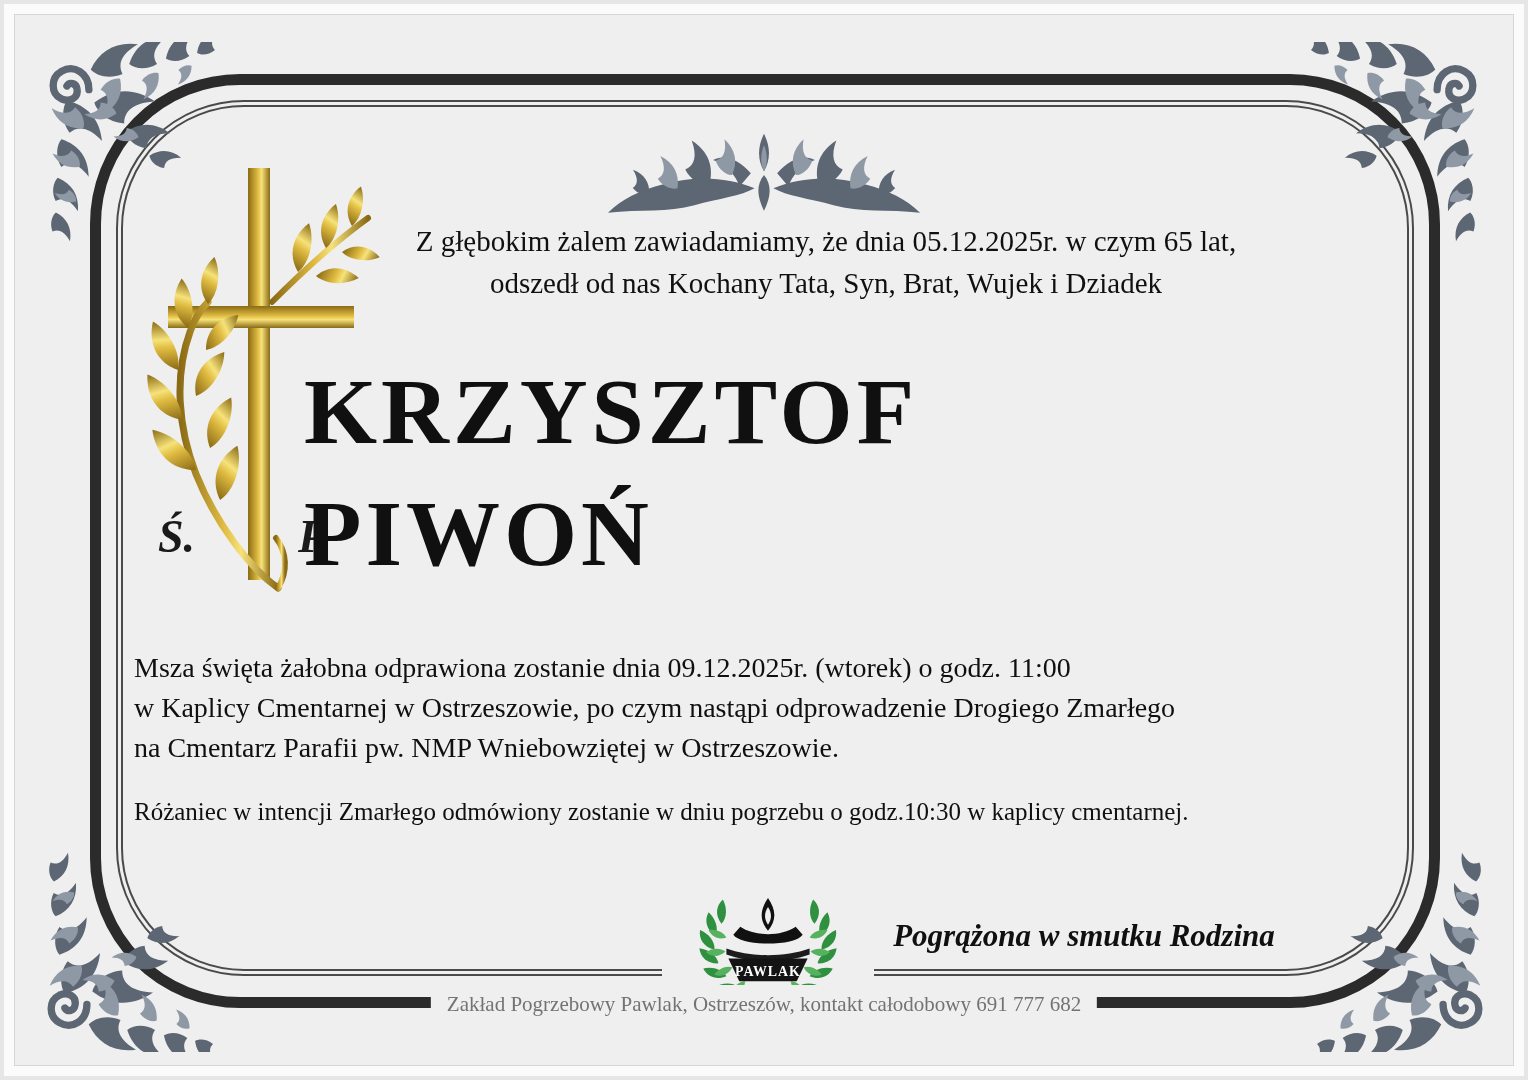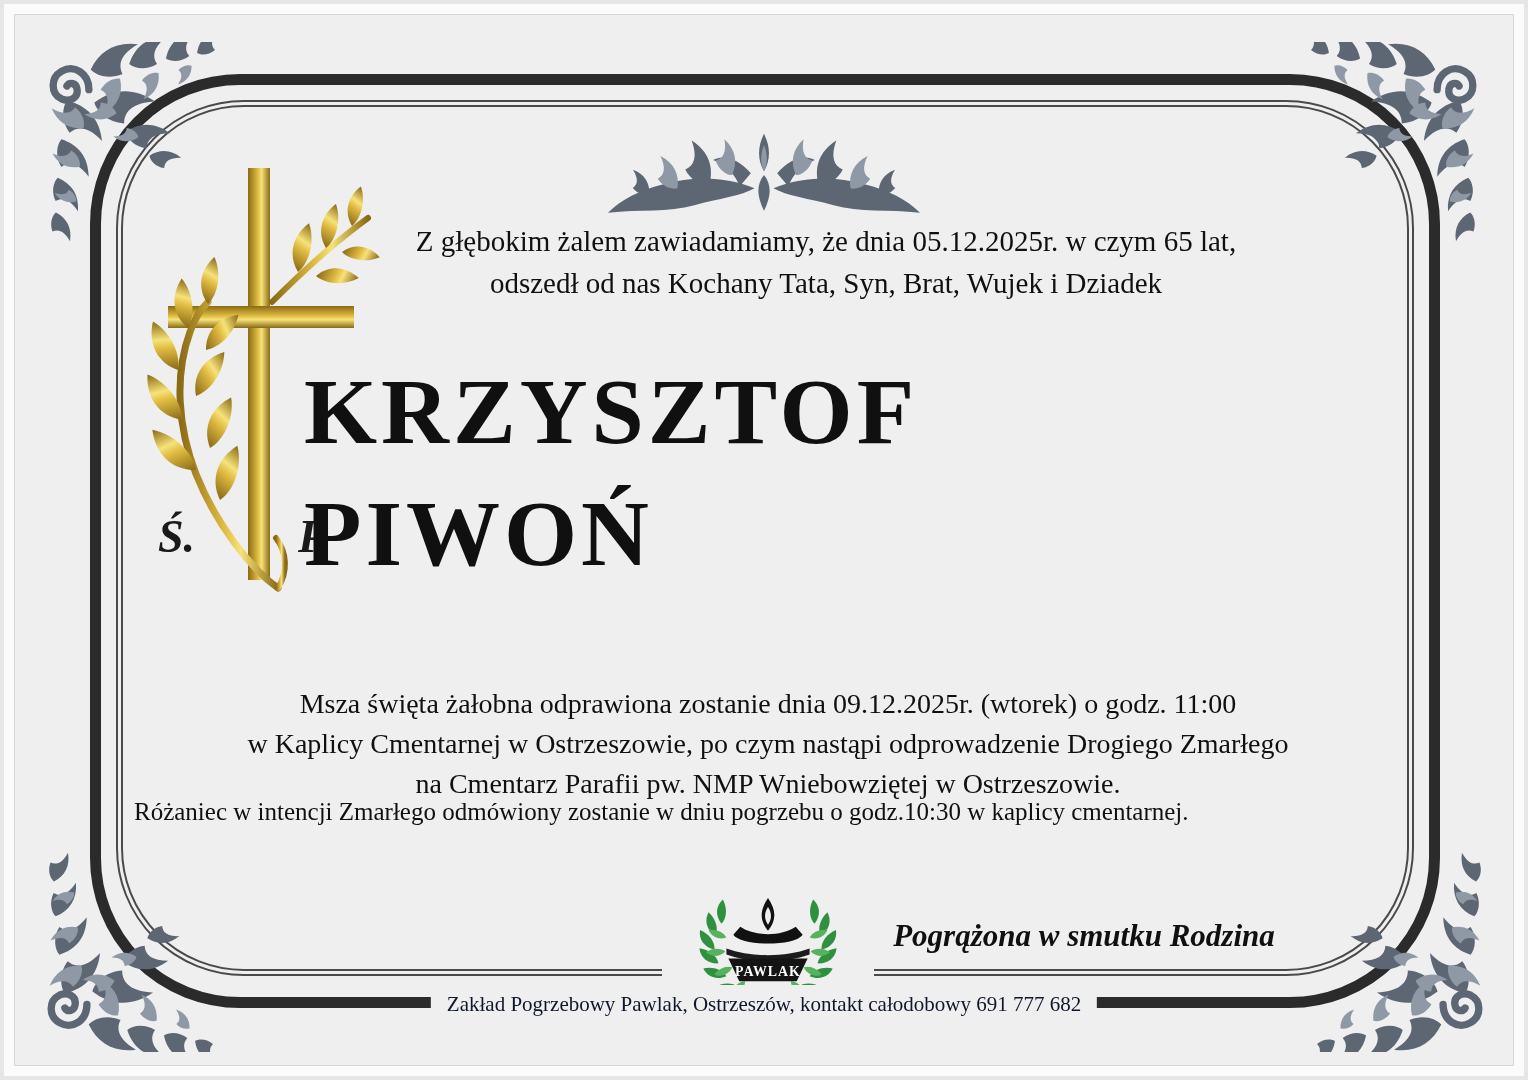--- a/index.html
+++ b/index.html
@@ -49,43 +49,43 @@
   .intro{
     position:absolute; left:322px; top:216px; width:1000px;
     text-align:center; font-size:29px; line-height:42px; z-index:4;
   }
   .name{
     position:absolute; left:300px; top:346px; width:1040px;
     text-align:left; font-weight:700; font-size:94px; line-height:122px;
     letter-spacing:4px; z-index:4;
   }
   .mass{
-    position:absolute; left:130px; top:680px; width:1268px;
-    text-align:center; font-size:28px; line-height:40px; z-index:4;
+    position:absolute; left:130px; top:644px; width:1268px;
+    text-align:left; font-size:28px; line-height:40px; z-index:4;
   }
   .rosary{
     position:absolute; left:130px; top:794px; width:1268px;
     text-align:left; font-size:25px; z-index:4;
   }
   b{font-weight:400;}
   .signature{
     position:absolute; left:860px; top:914px; width:440px; text-align:center;
     font-size:31px; font-weight:700; font-style:italic; z-index:4;
   }
   
   .logo{
     position:absolute; left:658px; top:894px; width:212px; height:104px;
     background:var(--bg); display:flex; justify-content:center; z-index:5;
   }
   .logo svg{width:150px; height:104px;}
   
   .footer-strip{
     position:absolute; left:50%; top:981px; transform:translateX(-50%);
     background:var(--bg); padding:0 16px; height:38px; line-height:38px;
-    font-size:21px; white-space:nowrap; color:#0f172a; z-index:6;
+    font-size:21px; white-space:nowrap; color:#737373; z-index:6;
   }
   .defs-holder{position:absolute; width:0; height:0; overflow:hidden;}
 </style>
 </head>
 <body>
 
 <svg class="defs-holder" aria-hidden="true">
   <defs>
     <path id="flame" d="M0,0 C2,-15 11,-25 27,-28 C18,-18 17,-10 23,-4 C15,3 5,3 0,0 Z"></path>
     <path id="leafG" d="M0,0 C8,-18 26,-24 44,-18 C34,-4 14,4 0,0 Z"></path>

